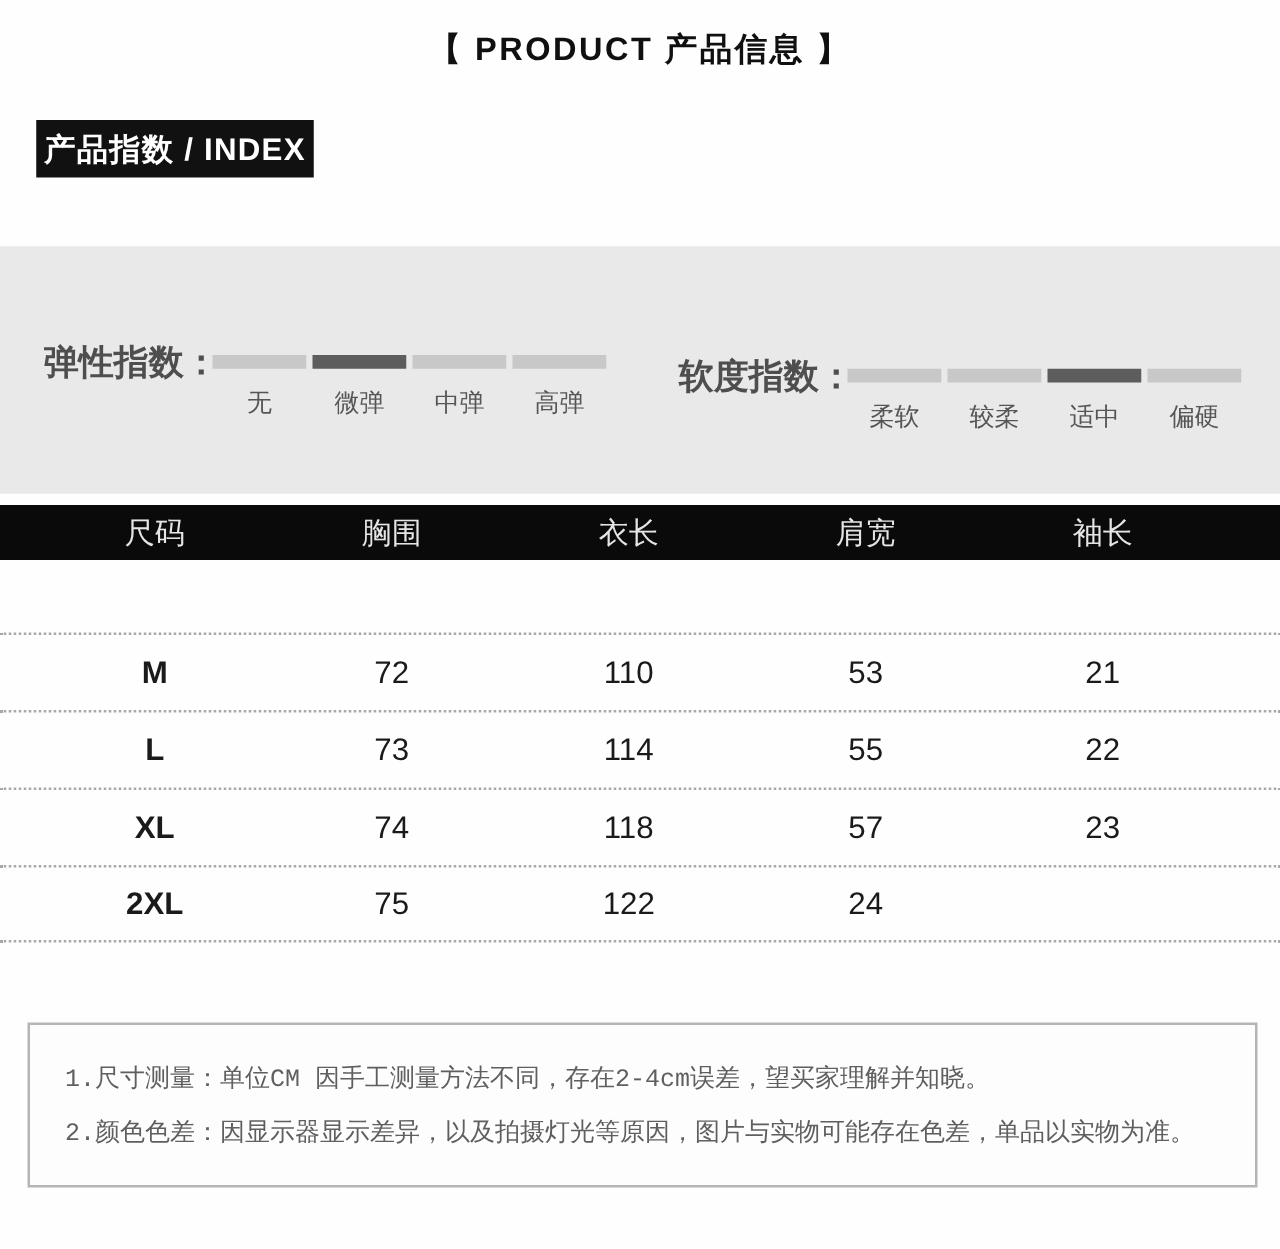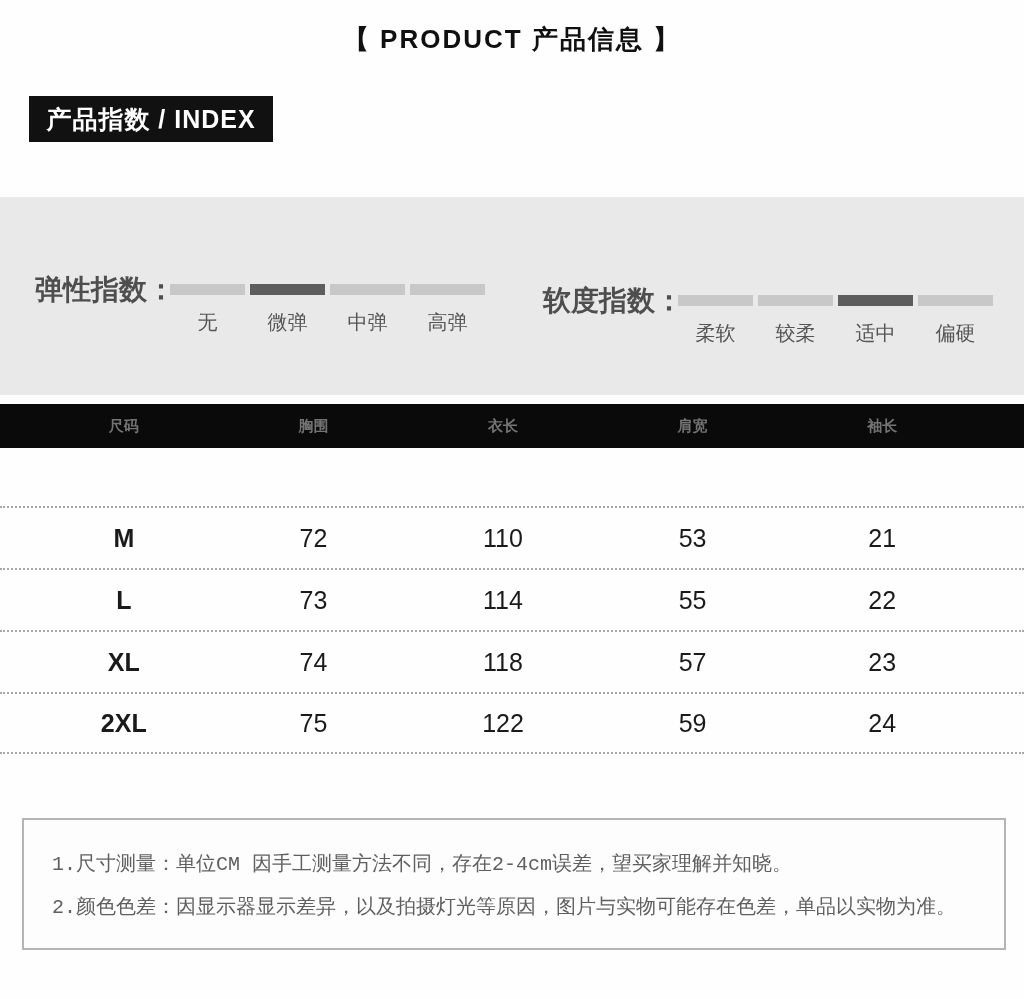--- a/index.html
+++ b/index.html
@@ -8,42 +8,42 @@
     --note-text:#5f5f5f; --index-label:#4e4e4e; --dotted:#a8a8a8; --table-text:#1a1a1a;
   }
   *{margin:0;padding:0;box-sizing:border-box;}
   html,body{background:#fefefe;}
   body{font-family:"Liberation Sans","DejaVu Sans",sans-serif;}
   .page{position:relative;width:1024px;height:999px;margin:0 auto;background:#fefefe;overflow:hidden;}
 
   .title{position:absolute;top:22px;left:0;width:100%;text-align:center;
          font-size:26px;font-weight:bold;color:#101010;letter-spacing:2px;}
 
-  .badge{position:absolute;left:29px;top:96px;width:244px;height:46px;
+  .badge{position:absolute;left:29px;top:96px;width:222px;height:46px;
          background:var(--badge-bg);color:#fff;display:flex;align-items:center;justify-content:center;
          font-size:25px;font-weight:bold;letter-spacing:1px;}
 
   .panel{position:absolute;left:0;top:197px;width:1024px;height:198px;background:var(--panel-bg);}
   .index-group{position:absolute;display:flex;align-items:flex-start;}
   .index-group.elastic{left:35px;top:78px;}
   .index-group.soft{left:543px;top:78px;margin-top:11px;}
   .group-label{font-size:28px;font-weight:bold;color:var(--index-label);
                width:135px;line-height:30px;white-space:nowrap;}
   .levels{display:flex;}
   .level{width:75px;margin-right:5px;text-align:center;}
   .level .bar{height:11px;margin-top:9px;background:var(--bar-inactive);}
   .level .bar.active{background:var(--bar-active);}
   .level .lvl-label{margin-top:14px;font-size:20px;color:#555;white-space:nowrap;}
 
   .cols{display:flex;padding-left:29px;padding-right:47px;}
   .col{width:20%;text-align:center;}
 
   .table-head{position:absolute;left:0;top:404px;width:1024px;height:44px;
               background:var(--header-bg);align-items:center;}
-  .table-head .col{color:#737373;font-size:15px;font-weight:bold;}
+  .table-head .col{color:#e5e5e5;font-size:24px;font-weight:normal;}
 
   .table-rows{position:absolute;left:0;top:506px;width:1024px;}
   .t-row{height:62px;border-top:2px dotted var(--dotted);align-items:center;}
   .table-rows .t-row:last-child{border-bottom:2px dotted var(--dotted);}
   .t-row .col{font-size:25px;color:var(--table-text);}
   .t-row .col.size{font-weight:bold;}
 
   .notes{position:absolute;left:22px;top:818px;width:984px;height:132px;
          background:#fdfdfd;border:2px solid var(--note-border);}
   .notes p{margin:0 24px 0 28px;font-size:20px;color:var(--note-text);line-height:22px;font-family:Liberation Mono, monospace;}
@@ -134,21 +134,20 @@
       <div class="col size">XL</div>
       <div class="col">74</div>
       <div class="col">118</div>
       <div class="col">57</div>
       <div class="col">23</div>
     </div>
     <div class="t-row cols">
       <div class="col size">2XL</div>
       <div class="col">75</div>
       <div class="col">122</div>
-      <div class="col">59</div>
       <div class="col">24</div>
     </div>
   </div>
 
   <div class="notes">
     <p class="n1">1.尺寸测量：单位CM 因手工测量方法不同，存在2-4cm误差，望买家理解并知晓。</p>
     <p class="n2">2.颜色色差：因显示器显示差异，以及拍摄灯光等原因，图片与实物可能存在色差，单品以实物为准。</p>
   </div>
 
 </div>

